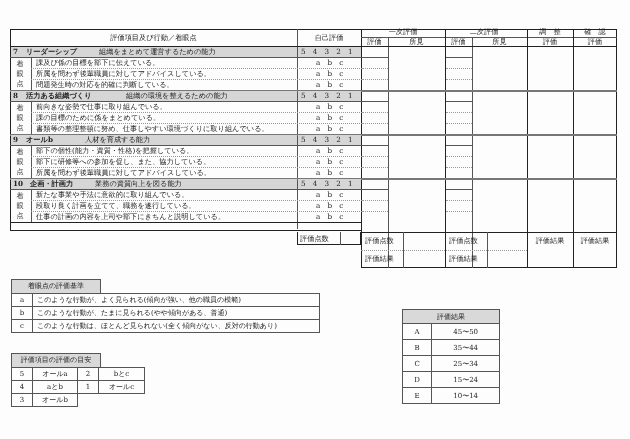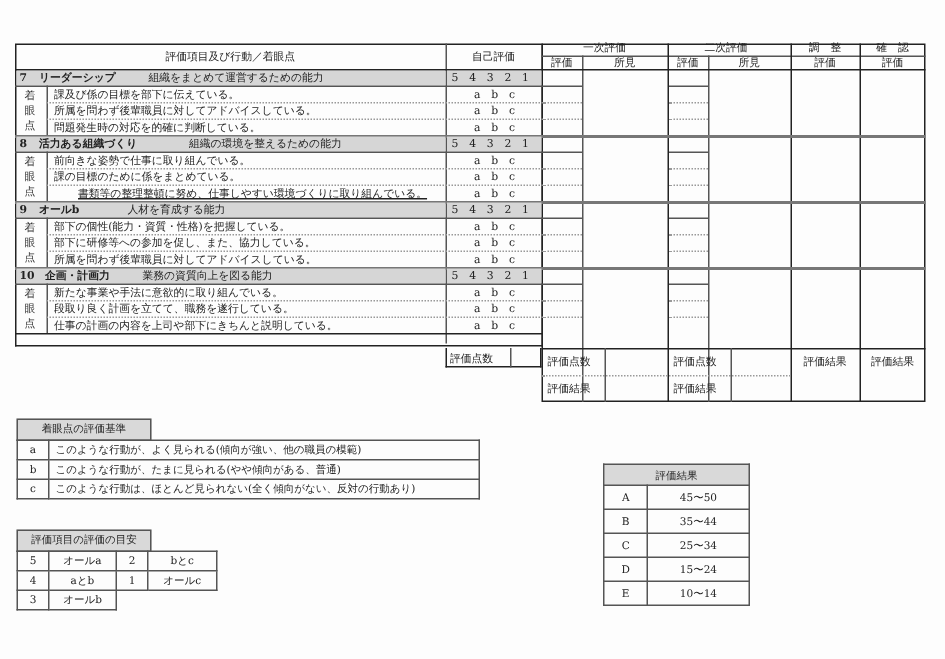--- a/index.html
+++ b/index.html
@@ -95,21 +95,21 @@
     <div class="txt" style="left:301px;top:90px;">5　4　3　2　1</div>
     <div class="hline" style="left:10px;top:101px;width:352px;"></div>
     <div class="vert" style="left:15px;top:103px;"><span>着</span><br><span>眼</span><br><span>点</span></div>
     <div class="vline" style="left:31px;top:101px;height:33px;"></div>
     <div class="txt" style="left:36px;top:101px;">前向きな姿勢で仕事に取り組んでいる。</div>
     <div class="txt" style="left:316px;top:101px;">a　b　c</div>
     <div class="hline dot" style="left:31px;top:112px;width:331px;"></div>
     <div class="txt" style="left:36px;top:112px;">課の目標のために係をまとめている。</div>
     <div class="txt" style="left:316px;top:112px;">a　b　c</div>
     <div class="hline dot" style="left:31px;top:123px;width:331px;"></div>
-    <div class="txt" style="left:52px;top:123px;text-decoration:underline;">書類等の整理整頓に努め、仕事しやすい環境づくりに取り組んでいる。</div>
+    <div class="txt" style="left:36px;top:123px;">書類等の整理整頓に努め、仕事しやすい環境づくりに取り組んでいる。</div>
     <div class="txt" style="left:316px;top:123px;">a　b　c</div>
     <div class="hline thick" style="left:10px;top:134px;width:607px;"></div>
     <div class="hline" style="left:362px;top:101px;width:26px;"></div>
     <div class="hline dot" style="left:362px;top:112px;width:26px;"></div>
     <div class="hline dot" style="left:362px;top:123px;width:26px;"></div>
     <div class="hline" style="left:446px;top:101px;width:26px;"></div>
     <div class="hline dot" style="left:446px;top:112px;width:26px;"></div>
     <div class="hline dot" style="left:446px;top:123px;width:26px;"></div>
   </div>
 

